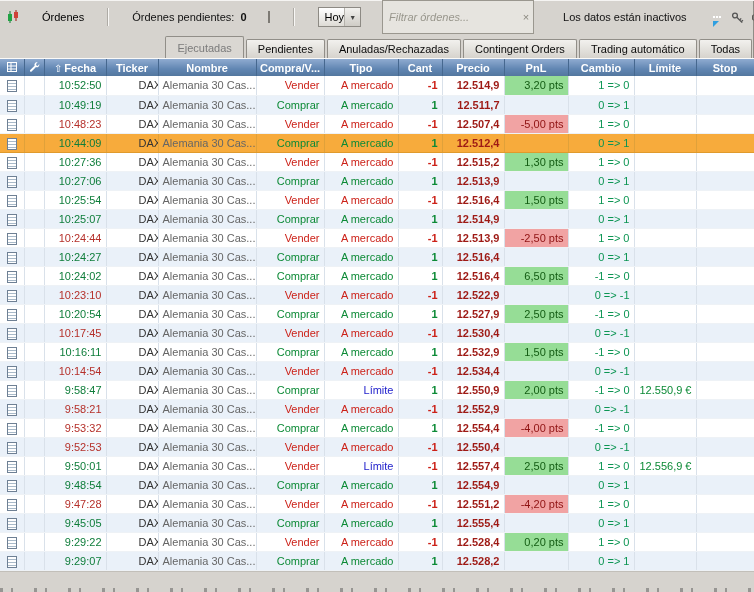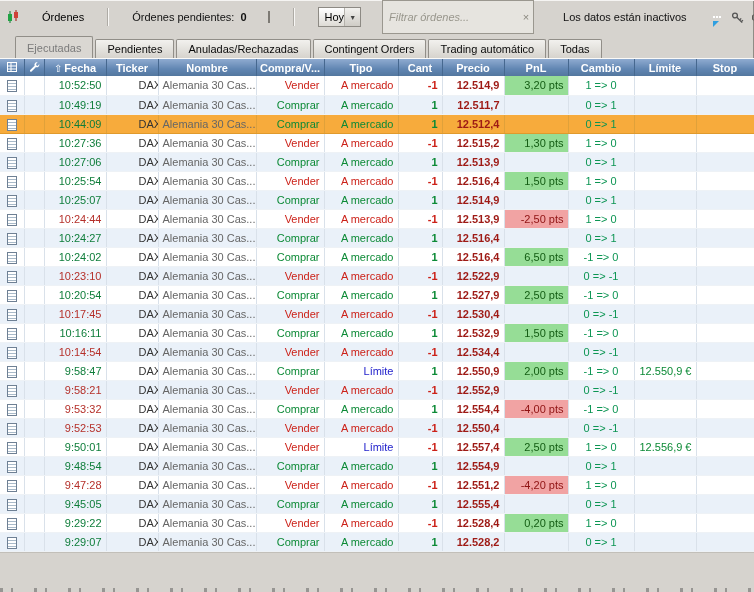--- a/index.html
+++ b/index.html
@@ -39,21 +39,21 @@
   .bubble::after { content:""; position:absolute; left:3px; bottom:-4px;
     border:3px solid transparent; border-top-color:#2f9fe0; border-left-color:#2f9fe0; }
   .right { margin-left:auto; display:flex; align-items:center; gap:7px; padding-right:3px; }
   .tool-ic { display:inline-flex; align-items:center; }
   .win-btn { width:13px; height:13px; position:relative; display:inline-flex; align-items:center; justify-content:center;
     color:#3c3c3c; font-size:13px; font-weight:bold; line-height:11px; }
   .min-glyph { position:absolute; left:2px; bottom:2px; width:8px; height:2px; background:#3c3c3c; }
   .max-glyph { position:absolute; left:2px; top:2px; width:9px; height:9px; border:1px solid #3c3c3c; border-top-width:2px; }
 
   
-  .tabbar { height:26px; flex:0 0 26px; display:flex; align-items:flex-end; padding-left:15px; border-bottom:1px solid #fbfaf8; }
+  .tabbar { height:26px; flex:0 0 26px; display:flex; align-items:flex-end; padding-left:15px; border-bottom:1px solid #fbfaf8;justify-content:flex-end; }
   .tab { height:19px; line-height:18px; padding:0 11px; margin-right:2px; white-space:nowrap;
     background:linear-gradient(#f2f1ee,#d6d3cd); border:1px solid #918e88; border-bottom:none;
     border-radius:2px 2px 0 0; color:#0a0a0a; }
   .tab.active { height:22px; line-height:22px; background:#dad7d2; color:#7b7b7b; position:relative; z-index:2; }
 
   
   table.orders { table-layout:fixed; width:754px; border-collapse:collapse; flex:0 0 auto; }
   thead th { height:17px; padding:0; overflow:hidden; white-space:nowrap;
     background:linear-gradient(180deg,#8fabd0,#6085b2 60%,#54779e);
     color:#fff; font-weight:bold; font-size:11px; text-align:center;
@@ -70,21 +70,21 @@
   .c-icon { text-align:center; padding:0; }
   .doc-icon { display:inline-block; width:10px; height:12px; border:1px solid #6e8094; vertical-align:middle;
     background:repeating-linear-gradient(180deg,#ffffff 0 2px,#a9bac9 2px 3px); }
   .t-green { color:#0e7d3a; }
   .t-red   { color:#b5302a; }
   .t-buy   { color:#0c8a36; }
   .t-sell  { color:#cc2118; }
   .t-limit { color:#2222cc; }
   .bold { font-weight:bold; }
   .price { color:#9e1a15; font-weight:bold;margin-left:32px; }
-  .cambio { color:#0c9553;text-align:center; }
+  .cambio { color:#0c9553; }
   .limite { color:#0c8a36; }
   .ticker { color:#333;padding-left:32px; }
   .nombre { color:#666; }
   td.pnl { }
 
   
   .bottom { flex:1; background:#d6d3ce; border-top:1px solid #c2bfb9; position:relative; overflow:hidden; }
   .bottom::after { content:""; position:absolute; left:0; right:0; bottom:0; height:4px; opacity:.45;
     background:repeating-linear-gradient(90deg,#4a4a4a 0 3px,transparent 3px 11px,#4a4a4a 11px 13px,transparent 13px 34px); }
 </style>
@@ -219,20 +219,35 @@
           <td class="nombre">Alemania 30 Cas...</td>
           <td class="num t-buy">Comprar</td>
           <td class="num t-buy">A mercado</td>
           <td class="num bold t-buy">1</td>
           <td class="num price">12.511,7</td>
           <td class="num pnl"></td>
           <td class="num cambio">0 =&gt; 1</td>
           <td class="num limite"></td>
           <td class="num"></td>
         </tr>
+        <tr>
+          <td class="c-icon"><span class="doc-icon"></span></td>
+          <td></td>
+          <td class="num t-red">10:48:23</td>
+          <td class="ticker">DAX</td>
+          <td class="nombre">Alemania 30 Cas...</td>
+          <td class="num t-sell">Vender</td>
+          <td class="num t-sell">A mercado</td>
+          <td class="num bold t-sell">-1</td>
+          <td class="num price">12.507,4</td>
+          <td class="num pnl pnl-neg">-5,00 pts</td>
+          <td class="num cambio">1 =&gt; 0</td>
+          <td class="num limite"></td>
+          <td class="num"></td>
+        </tr>
         <tr class="selected">
           <td class="c-icon"><span class="doc-icon"></span></td>
           <td></td>
           <td class="num t-green">10:44:09</td>
           <td class="ticker">DAX</td>
           <td class="nombre">Alemania 30 Cas...</td>
           <td class="num t-buy">Comprar</td>
           <td class="num t-buy">A mercado</td>
           <td class="num bold t-buy">1</td>
           <td class="num price">12.512,4</td>

